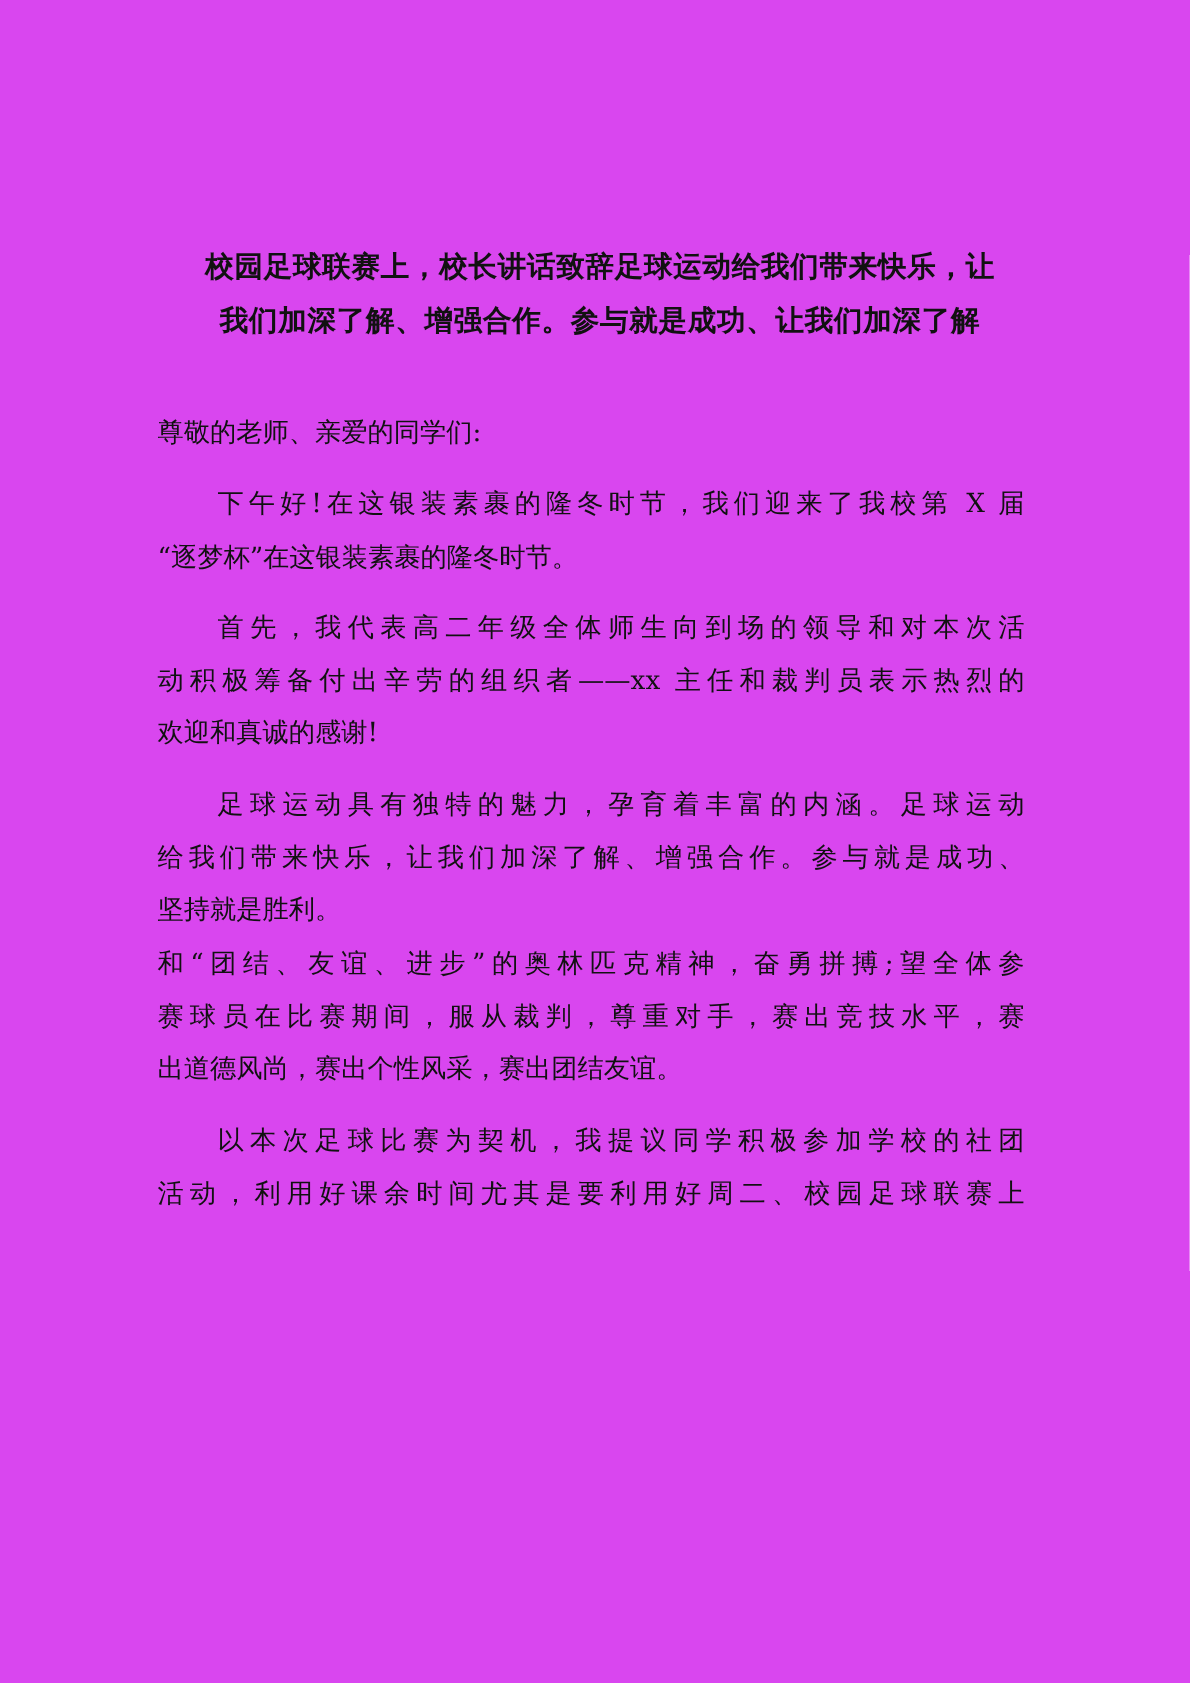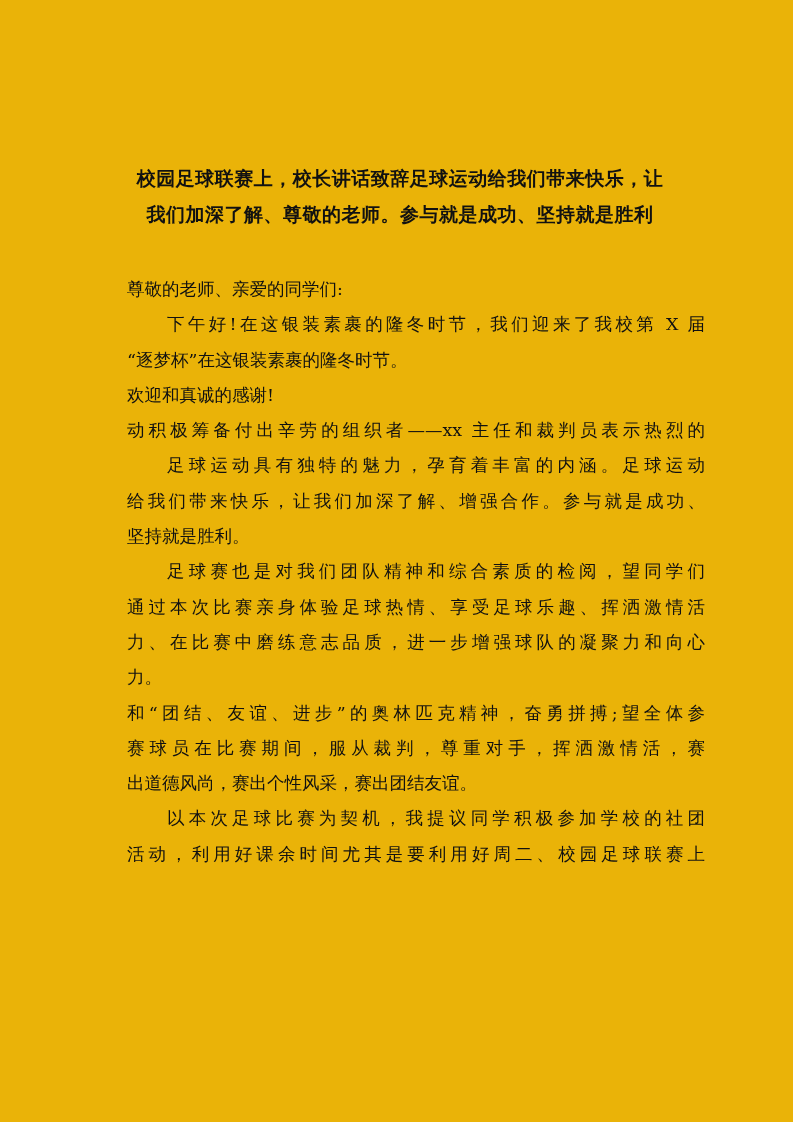--- a/index.html
+++ b/index.html
@@ -12,100 +12,96 @@
       height: 1122px;
       position: relative;
       overflow: hidden;
       font-family: "DejaVu Serif", "Liberation Serif", serif;
       color: #111111;
     }
     .page {
       position: absolute;
       left: 0; top: 0;
       width: 793px; height: 1122px;
-      background: #eab308;
+      background: #d946ef;
     }
     .title {
       position: absolute;
       left: 100px;
       width: 600px;
       top: 160px;
       text-align: center;
       font-family: "DejaVu Sans", "Liberation Sans", sans-serif;
       font-weight: bold;
       font-size: 19px;
       line-height: 36px;
       letter-spacing: 0.5px;
     }
     .title .tline {
       display: block;
       white-space: nowrap;
     }
     .body {
       position: absolute;
-      left: 127px;
+      left: 105px;
       top: 272px;
       width: 578px;
     }
     .line {
       display: block;
       height: 35.3px;
       line-height: 35.3px;
       font-size: 17.5px;
       white-space: nowrap;
       text-align: justify;
       text-align-last: justify;
       letter-spacing: 0;
     }
     .line.last {
       text-align-last: left;
     }
     .line.indent {
       padding-left: 40px;
+      margin-top: 12px;
     }
   </style>
 </head>
 <body>
 
 <div class="page">
 
   <div class="title">
     <span class="tline">校园足球联赛上，校长讲话致辞足球运动给我们带来快乐，让</span>
-    <span class="tline">我们加深了解、尊敬的老师。参与就是成功、坚持就是胜利</span>
+    <span class="tline">我们加深了解、增强合作。参与就是成功、让我们加深了解</span>
   </div>
 
   <div class="body">
     <span class="line last">尊敬的老师、亲爱的同学们:</span>
 
     <div>
       <span class="line indent">下午好!在这银装素裹的隆冬时节，我们迎来了我校第 X 届</span>
       <span class="line last">“逐梦杯”在这银装素裹的隆冬时节。</span>
     </div>
 
     <div>
+      <span class="line indent">首先，我代表高二年级全体师生向到场的领导和对本次活</span>
+      <span class="line">动积极筹备付出辛劳的组织者——xx 主任和裁判员表示热烈的</span>
       <span class="line last">欢迎和真诚的感谢!</span>
-      <span class="line">动积极筹备付出辛劳的组织者——xx 主任和裁判员表示热烈的</span>
     </div>
 
     <div>
       <span class="line indent">足球运动具有独特的魅力，孕育着丰富的内涵。足球运动</span>
       <span class="line">给我们带来快乐，让我们加深了解、增强合作。参与就是成功、</span>
       <span class="line last">坚持就是胜利。</span>
     </div>
 
-    <div>
-      <span class="line indent">足球赛也是对我们团队精神和综合素质的检阅，望同学们</span>
-      <span class="line">通过本次比赛亲身体验足球热情、享受足球乐趣、挥洒激情活</span>
-      <span class="line">力、在比赛中磨练意志品质，进一步增强球队的凝聚力和向心</span>
-      <span class="line last">力。</span>
-    </div>
 
     <div>
       <span class="line">和“团结、友谊、进步”的奥林匹克精神，奋勇拼搏;望全体参</span>
-      <span class="line">赛球员在比赛期间，服从裁判，尊重对手，挥洒激情活，赛</span>
+      <span class="line">赛球员在比赛期间，服从裁判，尊重对手，赛出竞技水平，赛</span>
       <span class="line last">出道德风尚，赛出个性风采，赛出团结友谊。</span>
     </div>
 
     <div>
       <span class="line indent">以本次足球比赛为契机，我提议同学积极参加学校的社团</span>
       <span class="line">活动，利用好课余时间尤其是要利用好周二、校园足球联赛上</span>
     </div>
   </div>
 
 </div>

